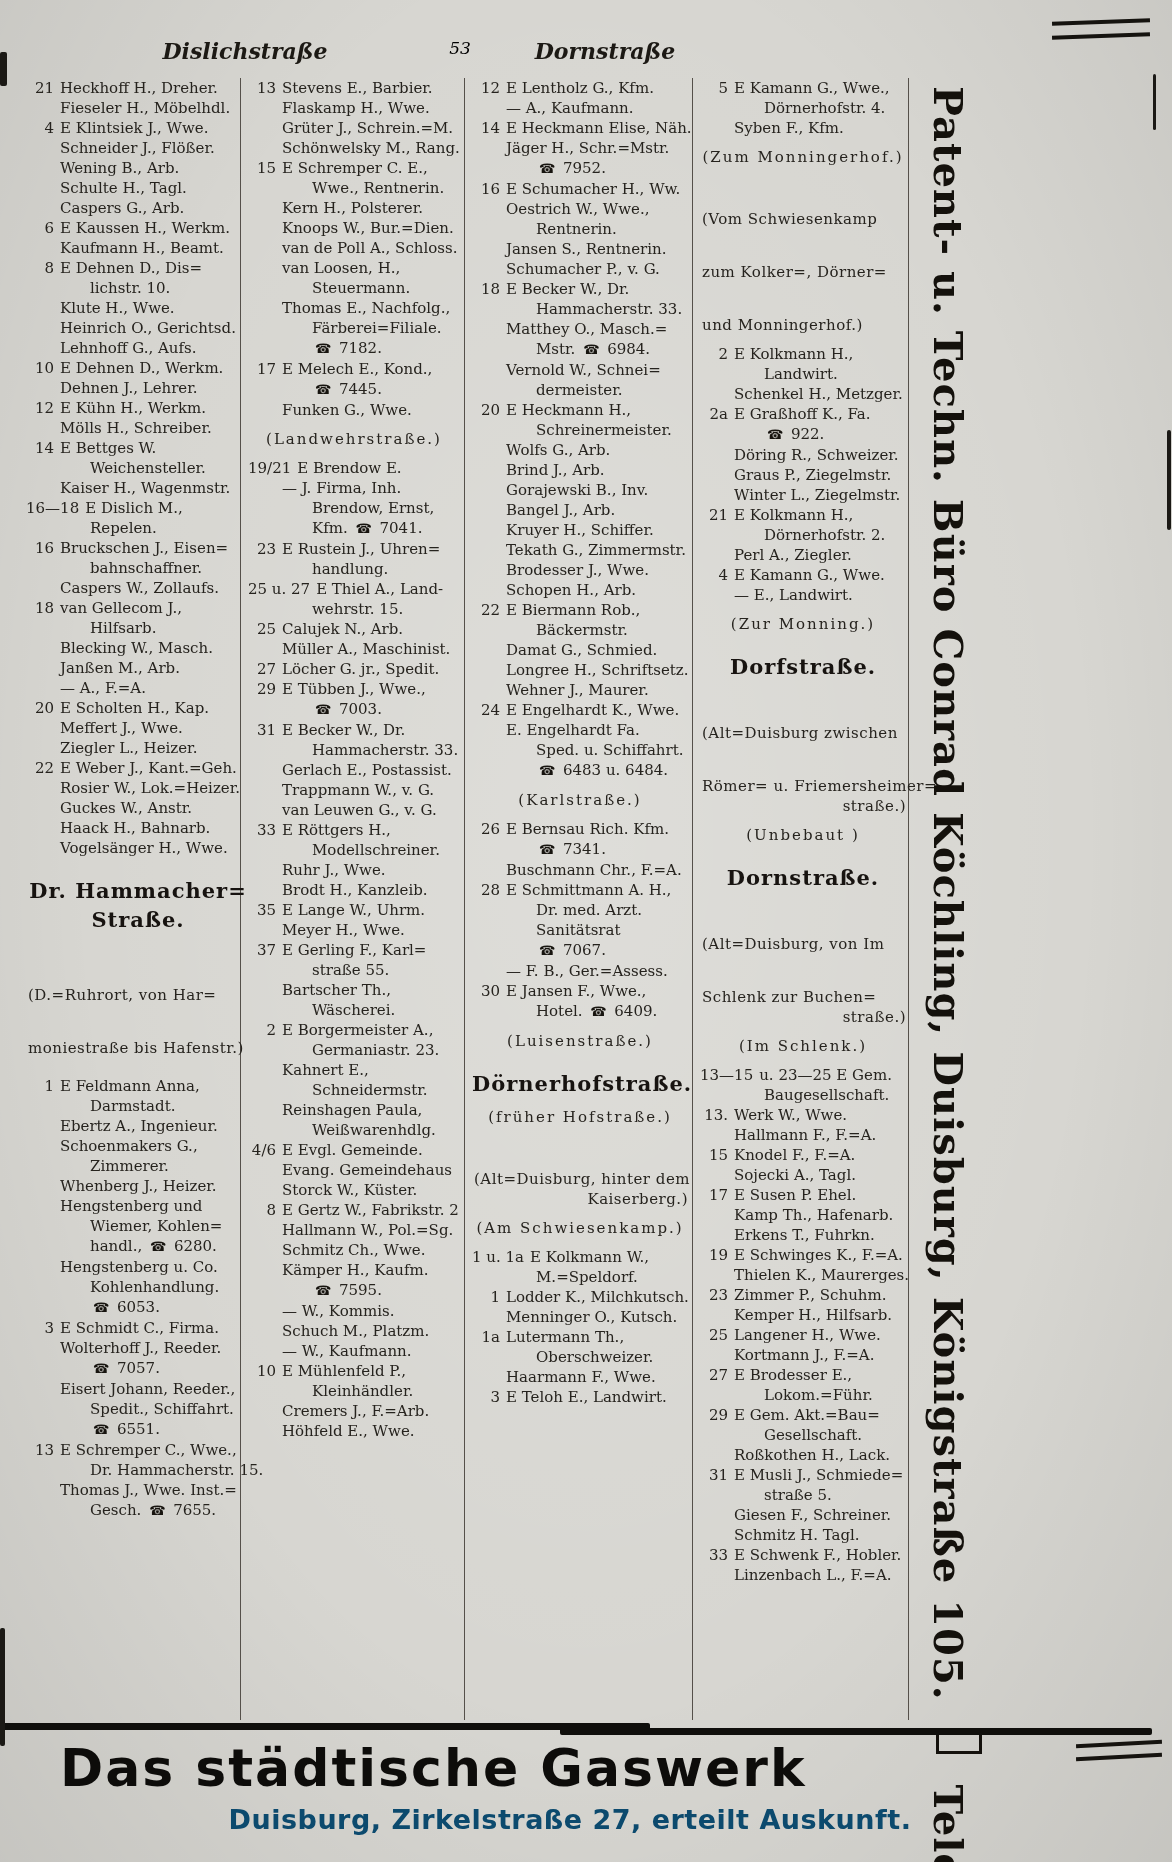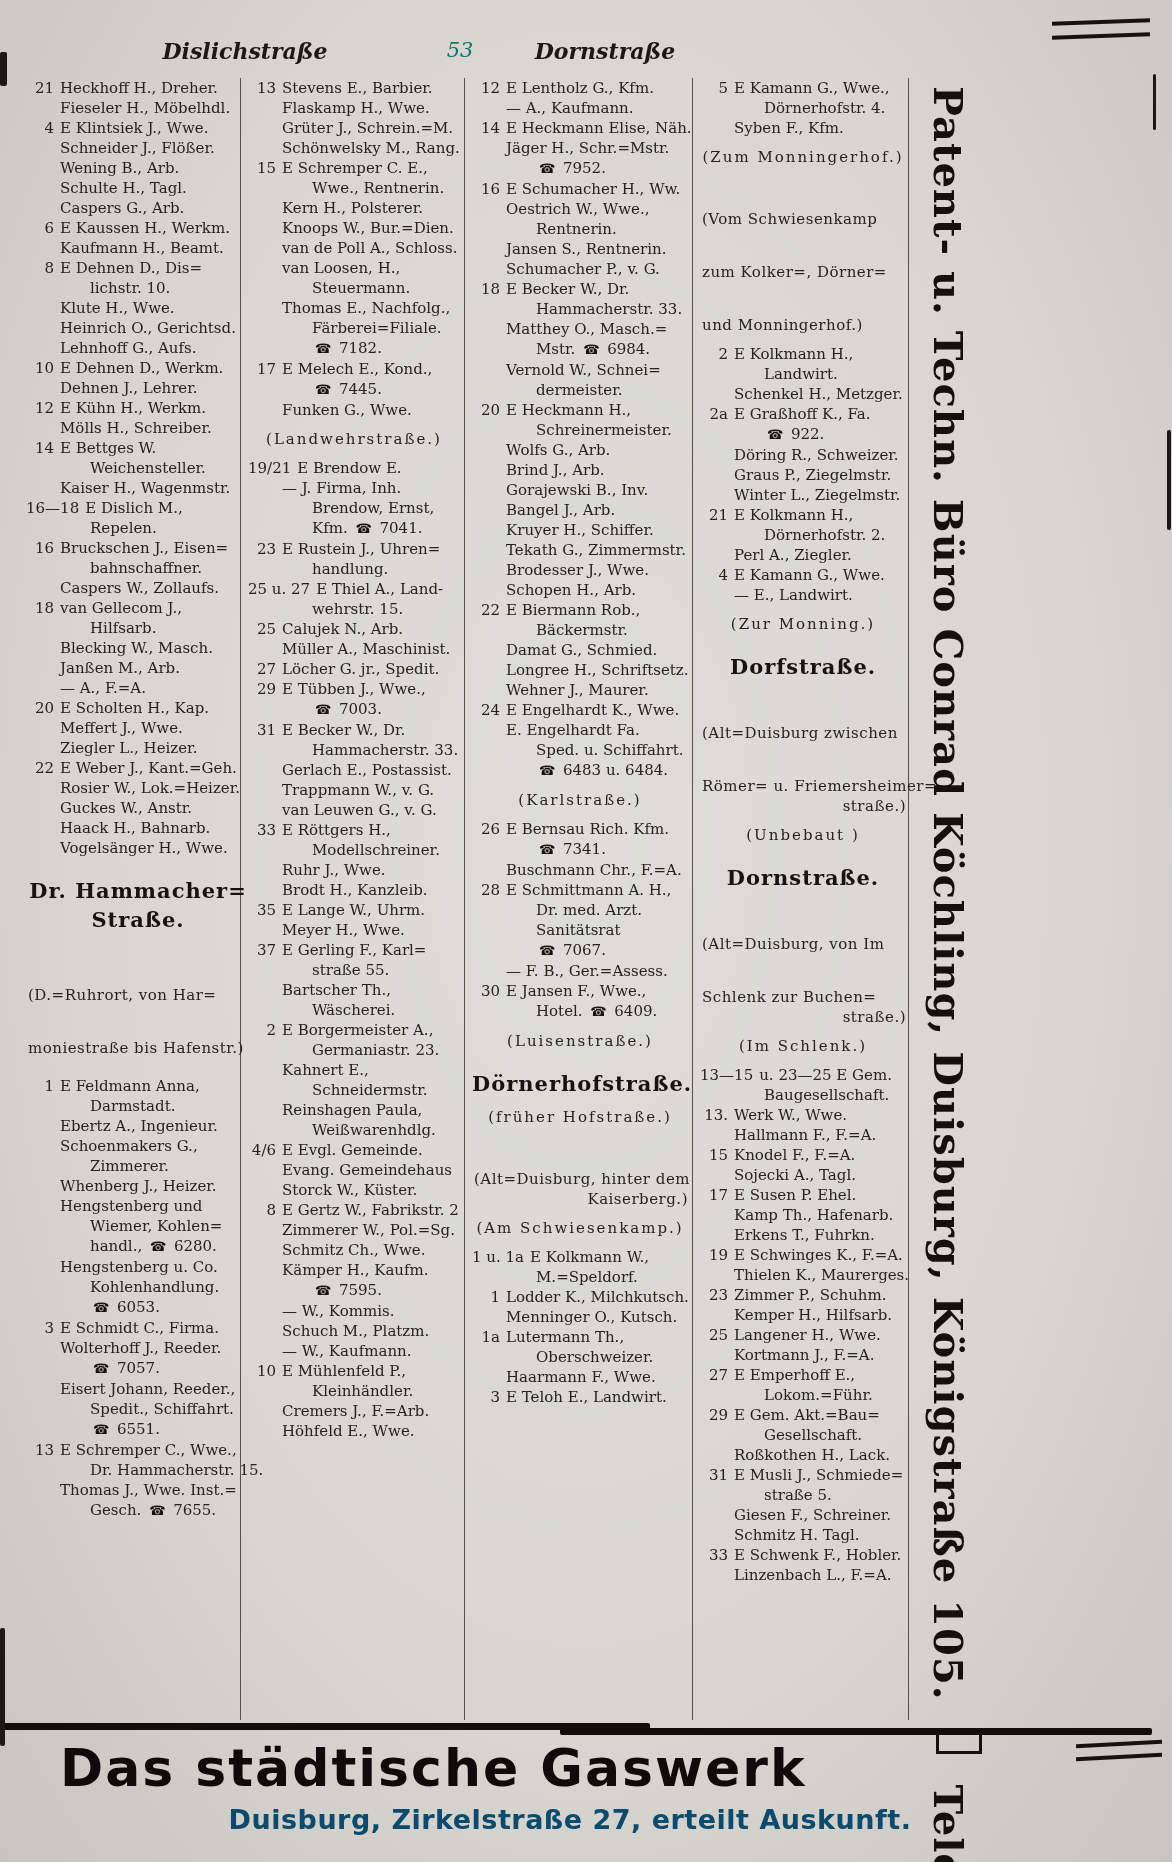--- a/index.html
+++ b/index.html
@@ -5,21 +5,21 @@
   html,body{margin:0;padding:0;}
   body{
     width:1172px;height:1862px;position:relative;overflow:hidden;
     background:#d7d6d1;
     background-image:radial-gradient(ellipse at 50% 45%, rgba(255,255,255,.18) 0%, rgba(0,0,0,0) 60%, rgba(0,0,0,.08) 100%);
     font-family:"DejaVu Serif", serif;
     color:#26231e;
   }
   .pagehead{position:absolute;top:38px;left:0;width:908px;height:34px;font-style:italic;}
   .ph-left{position:absolute;left:120px;width:250px;text-align:center;font-weight:bold;font-size:22px;color:#1c1914;}
-  .ph-num{position:absolute;left:425px;width:70px;text-align:center;font-size:21px;color:#0f766e;}
+  .ph-num{position:absolute;left:425px;width:70px;text-align:center;font-size:17px;color:#000000;}
   .ph-right{position:absolute;left:495px;width:220px;text-align:center;font-weight:bold;font-size:22px;color:#1c1914;}
   .vsep{position:absolute;top:78px;height:1642px;width:1px;background:#55504a;}
   .column{position:absolute;top:78px;font-size:15px;line-height:20px;white-space:nowrap;}
   .ln{position:relative;padding-left:34px;}
   .ln .num{display:inline-block;min-width:28px;margin-left:-34px;padding-right:6px;text-align:right;}
   .ln.i{padding-left:64px;}
   .ln.c{padding-left:0;text-align:center;letter-spacing:2px;}
   .ln.p{padding-left:2px;letter-spacing:0.5px;margin-top:33px;}
   .ln.pc{padding-left:0;text-align:right;letter-spacing:0.5px;}
   .ln.h{padding:2px 0;text-align:center;font-weight:bold;font-size:21px;line-height:25px;letter-spacing:1px;color:#171310;}
@@ -185,21 +185,21 @@
       <div class="ln e"><span class="num">2</span><span>E Borgermeister A.,</span></div>
       <div class="ln i"><span>Germaniastr. 23.</span></div>
       <div class="ln e"><span>Kahnert E.,</span></div>
       <div class="ln i"><span>Schneidermstr.</span></div>
       <div class="ln e"><span>Reinshagen Paula,</span></div>
       <div class="ln i"><span>Weißwarenhdlg.</span></div>
       <div class="ln e"><span class="num">4/6</span><span>E Evgl. Gemeinde.</span></div>
       <div class="ln e"><span>Evang. Gemeindehaus</span></div>
       <div class="ln e"><span>Storck W., Küster.</span></div>
       <div class="ln e"><span class="num">8</span><span>E Gertz W., Fabrikstr. 2</span></div>
-      <div class="ln e"><span>Zimmerer W., Pol.=Sg.</span></div>
+      <div class="ln e"><span>Hallmann W., Pol.=Sg.</span></div>
       <div class="ln e"><span>Schmitz Ch., Wwe.</span></div>
       <div class="ln e"><span>Kämper H., Kaufm.</span></div>
       <div class="ln i"><span><span class="tel">☎</span> 7595.</span></div>
       <div class="ln e"><span>— W., Kommis.</span></div>
       <div class="ln e"><span>Schuch M., Platzm.</span></div>
       <div class="ln e"><span>— W., Kaufmann.</span></div>
       <div class="ln e"><span class="num">10</span><span>E Mühlenfeld P.,</span></div>
       <div class="ln i"><span>Kleinhändler.</span></div>
       <div class="ln e"><span>Cremers J., F.=Arb.</span></div>
       <div class="ln e"><span>Höhfeld E., Wwe.</span></div>
@@ -325,21 +325,21 @@
       <div class="ln e"><span>Sojecki A., Tagl.</span></div>
       <div class="ln e"><span class="num">17</span><span>E Susen P. Ehel.</span></div>
       <div class="ln e"><span>Kamp Th., Hafenarb.</span></div>
       <div class="ln e"><span>Erkens T., Fuhrkn.</span></div>
       <div class="ln e"><span class="num">19</span><span>E Schwinges K., F.=A.</span></div>
       <div class="ln e"><span>Thielen K., Maurerges.</span></div>
       <div class="ln e"><span class="num">23</span><span>Zimmer P., Schuhm.</span></div>
       <div class="ln e"><span>Kemper H., Hilfsarb.</span></div>
       <div class="ln e"><span class="num">25</span><span>Langener H., Wwe.</span></div>
       <div class="ln e"><span>Kortmann J., F.=A.</span></div>
-      <div class="ln e"><span class="num">27</span><span>E Emperhoff E.,</span></div>
+      <div class="ln e"><span class="num">27</span><span>E Brodesser E.,</span></div>
       <div class="ln i"><span>Lokom.=Führ.</span></div>
       <div class="ln e"><span class="num">29</span><span>E Gem. Akt.=Bau=</span></div>
       <div class="ln i"><span>Gesellschaft.</span></div>
       <div class="ln e"><span>Roßkothen H., Lack.</span></div>
       <div class="ln e"><span class="num">31</span><span>E Musli J., Schmiede=</span></div>
       <div class="ln i"><span>straße 5.</span></div>
       <div class="ln e"><span>Giesen F., Schreiner.</span></div>
       <div class="ln e"><span>Schmitz H. Tagl.</span></div>
       <div class="ln e"><span class="num">33</span><span>E Schwenk F., Hobler.</span></div>
       <div class="ln e"><span>Linzenbach L., F.=A.</span></div>

